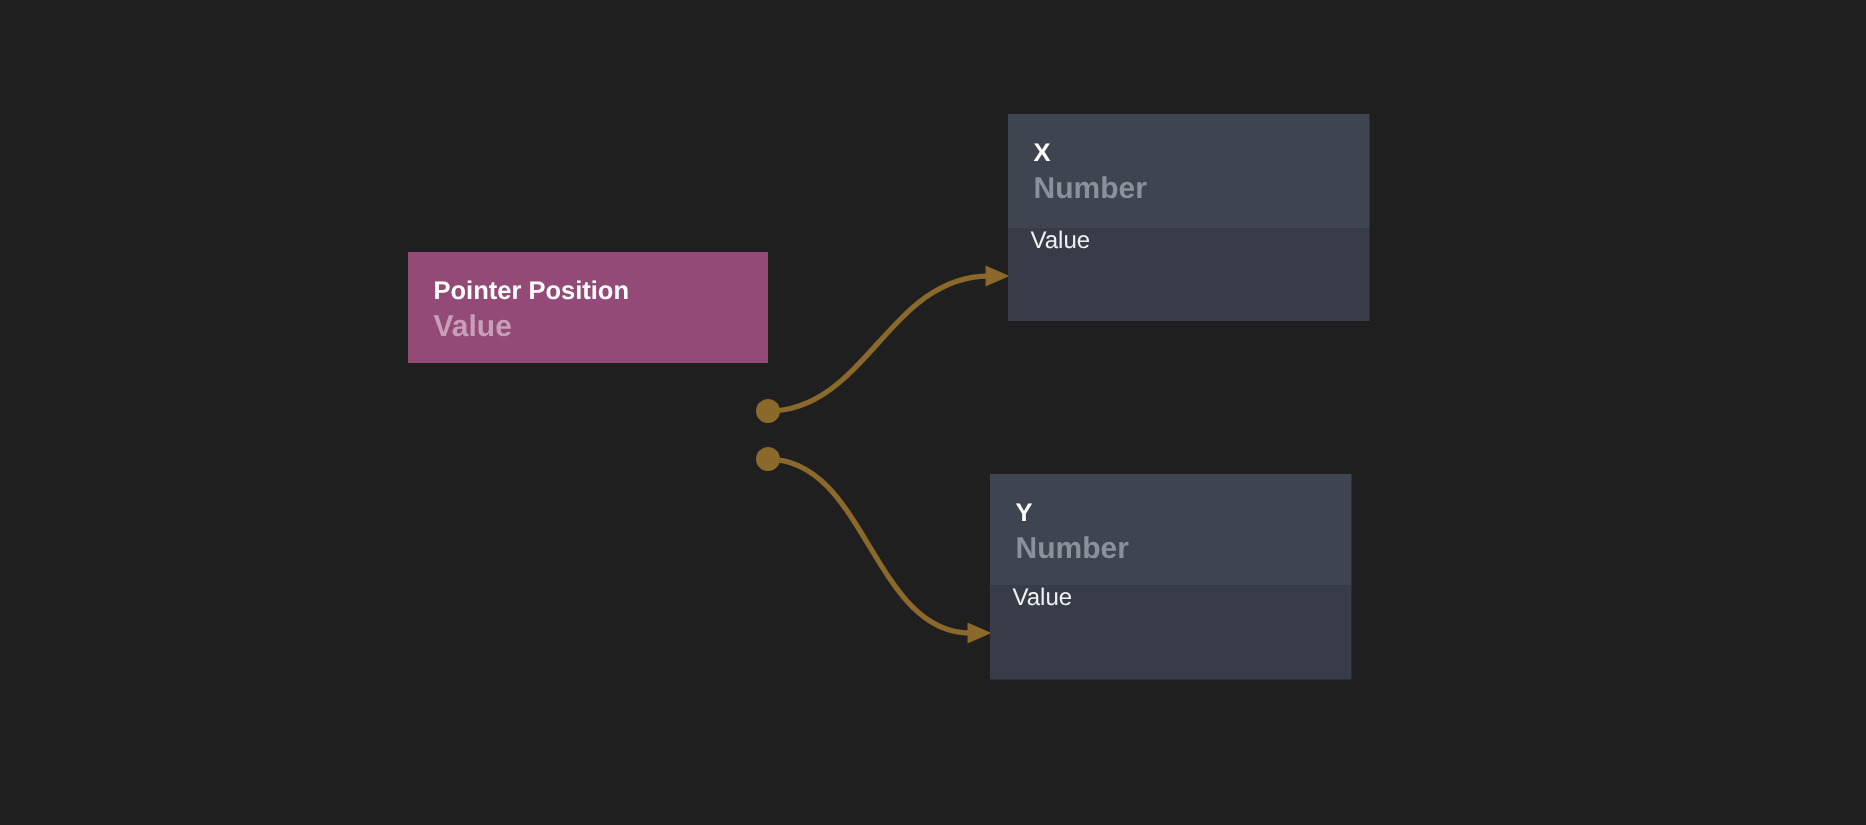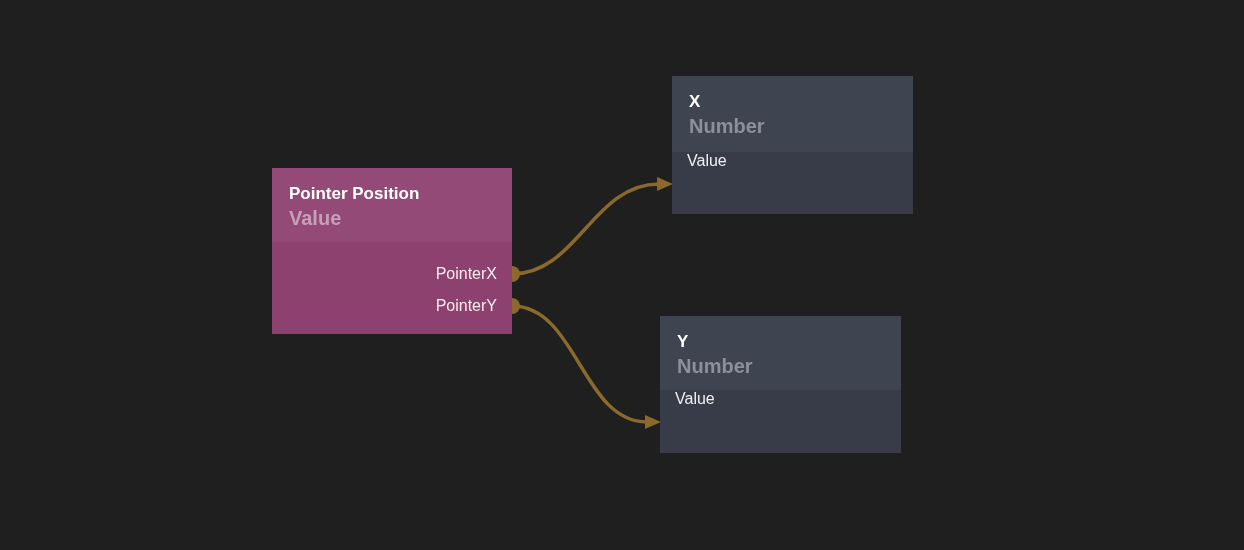--- a/index.html
+++ b/index.html
@@ -99,28 +99,20 @@
 
     <circle cx="512" cy="274" r="8" fill="#8b692b"></circle>
     <circle cx="512" cy="306" r="8" fill="#8b692b"></circle>
   </svg>
 
   <div class="node" id="node-pointer-position">
     <div class="node-header" style="background-color: rgb(148, 74, 118);">
       <div class="node-title">Pointer Position</div>
       <div class="node-subtitle">Value</div>
     </div>
-    <div class="node-body" style="background-color: rgb(140, 65, 110);">
-      <div class="output-row">
-        <span>PointerX</span>
-      </div>
-      <div class="output-row">
-        <span>PointerY</span>
-      </div>
-    </div>
   </div>
 
   <div class="node number-node" id="node-x">
     <div class="node-header" style="background-color: rgb(62, 68, 80);">
       <div class="node-title">X</div>
       <div class="node-subtitle">Number</div>
     </div>
     <div class="node-body" style="background-color: rgb(56, 60, 72);">
       <span>Value</span>
     </div>

